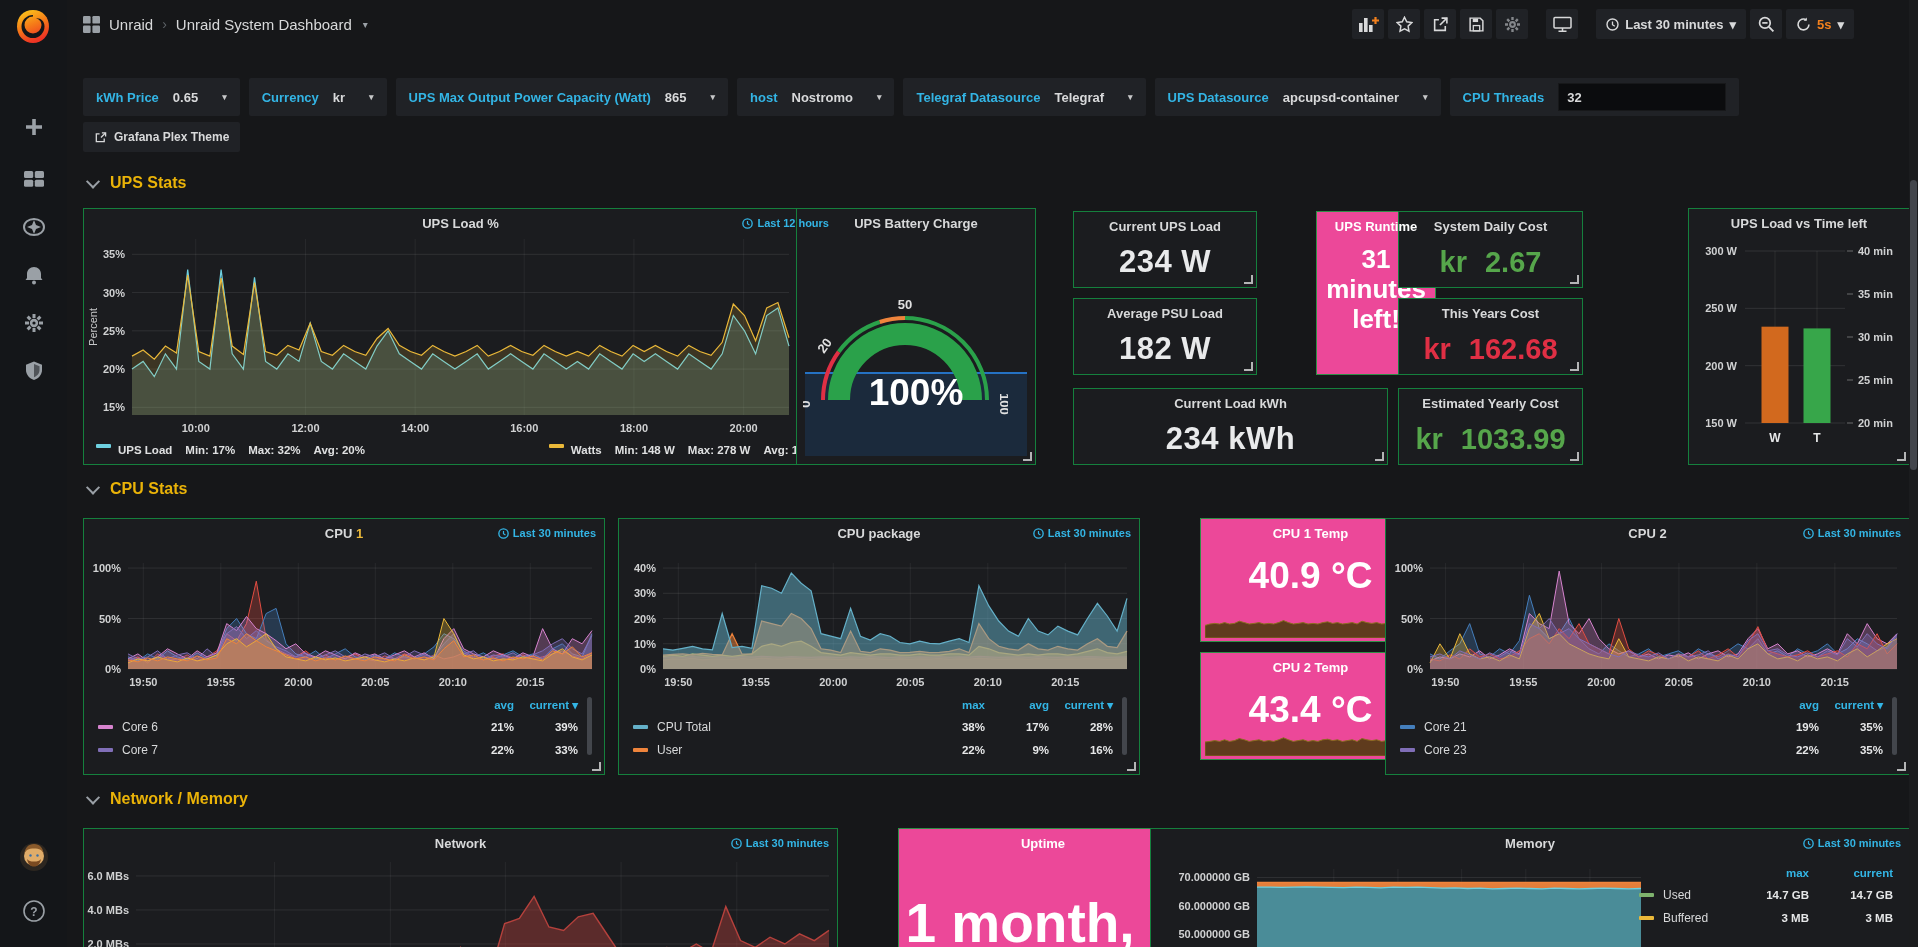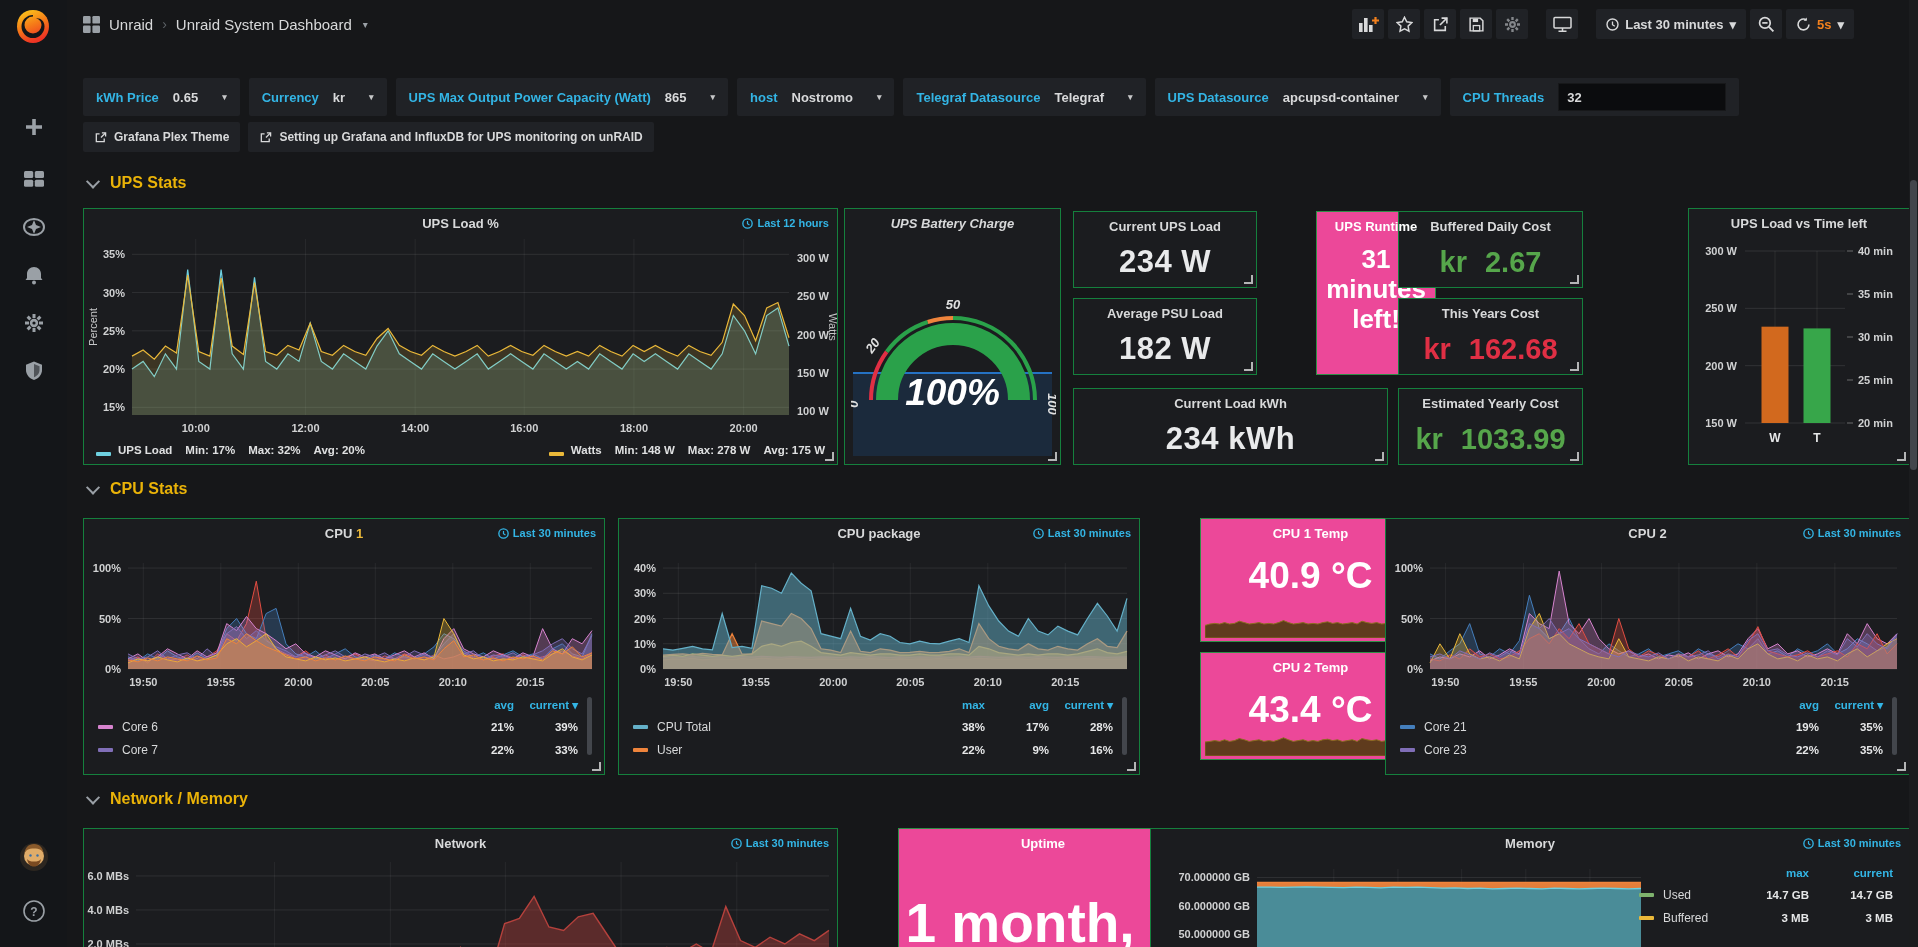--- a/index.html
+++ b/index.html
@@ -51,21 +51,21 @@
   .cost-red{color:#e02f44;}
   .runtime-value{position:absolute;top:32px;left:6px;right:6px;text-align:center;font-size:26px;line-height:30px;font-weight:700;color:#fff;}
   .temp-value{position:absolute;top:36px;left:0;right:0;text-align:center;font-size:37px;font-weight:700;color:#fff;}
   .uptime-value{position:absolute;top:62px;left:0;right:0;text-align:center;font-size:55px;font-weight:700;color:#fff;}
   .spark-wrap{position:absolute;left:4px;right:4px;bottom:3px;height:28px;}
   
   .gauge-navy{position:absolute;left:8px;right:8px;top:163px;bottom:8px;background:#1b2a3c;border-top:2px solid #2572c4;}
   .gauge-value{position:absolute;top:163px;left:0;right:0;text-align:center;font-size:37px;font-weight:700;color:#fff;z-index:2;}
   
   .lg-inline{position:absolute;left:12px;right:12px;bottom:8px;display:flex;justify-content:space-between;font-size:11.5px;font-weight:700;color:#dfe0e1;}
-  .lg-item{display:flex;align-items:flex-end;gap:7px;cursor:pointer;}
+  .lg-item{display:flex;align-items:flex-start;gap:7px;cursor:pointer;}
   .lg-item i,.lt-name i{display:inline-block;width:15px;height:4px;border-radius:1px;}
   .lg-item .st{margin-left:6px;}
   .lt-bottom{position:absolute;left:14px;right:26px;top:176px;}
   .lt-right{position:absolute;right:16px;top:34px;width:254px;}
   .lt-head{display:flex;height:20px;align-items:center;}
   .lt-row{display:flex;height:23px;align-items:center;}
   .lt-name{flex:1;display:flex;align-items:center;gap:9px;font-size:12px;color:#d8d9da;cursor:pointer;}
   .lt-col{width:64px;text-align:right;font-size:11.5px;font-weight:700;color:#e6e7e8;}
   .lt-right .lt-col{width:84px;}
   .lt-head .lt-col{color:#33B5E5;cursor:pointer;}
@@ -280,28 +280,20 @@
 </div>
 
 <div class="links-row">
   <div class="link-chip">
     <svg width="13" height="13" viewBox="0 0 14 14">
         <path d="M6 3H2.5v8.5H11V8" fill="none" stroke="#d8d9da" stroke-width="1.4"></path>
         <path d="M8.5 2h4v4" fill="none" stroke="#d8d9da" stroke-width="1.4"></path>
         <path d="M12.3 2.2L7.5 7" stroke="#d8d9da" stroke-width="1.4"></path>
       </svg>
     <span>Grafana Plex Theme</span>
-  </div>
-  <div class="link-chip">
-    <svg width="13" height="13" viewBox="0 0 14 14">
-        <path d="M6 3H2.5v8.5H11V8" fill="none" stroke="#d8d9da" stroke-width="1.4"></path>
-        <path d="M8.5 2h4v4" fill="none" stroke="#d8d9da" stroke-width="1.4"></path>
-        <path d="M12.3 2.2L7.5 7" stroke="#d8d9da" stroke-width="1.4"></path>
-      </svg>
-    <span>Setting up Grafana and InfluxDB for UPS monitoring on unRAID</span>
   </div>
 </div>
 
 <div class="sec-head" style="left:88px;top:174px;">
   <span class="chev"></span>
   <span class="sec-title">UPS Stats</span>
 </div>
 <div class="sec-head" style="left:88px;top:480px;">
   <span class="chev"></span>
   <span class="sec-title">CPU Stats</span>
@@ -369,21 +361,21 @@
         <i style="background: rgb(234, 184, 57);"></i>
         <span>Watts</span>
         <span class="st">Min: 148 W</span>
         <span class="st">Max: 278 W</span>
         <span class="st">Avg: 175 W</span>
       </span>
     </div>
   <span class="rs-corner"></span>
 </div>
 
-<div class="panel" style="left:844px;top:208px;width:217px;height:257px;font-style:italic;">
+<div class="panel" style="left:796px;top:208px;width:240px;height:257px;">
   <span class="p-title">UPS Battery Charge</span>
   <div class="gauge-navy"></div>
   <div class="p-body" id="g-gauge" style="top:26px;left:6px;">
       <svg width="205" height="210">
         <path d="M36.0 165.0 A66 66 0 0 1 168.0 165.0" fill="none" stroke="#2aa14a" stroke-width="22"></path>
         <path d="M20.0 165.0 A82 82 0 0 1 35.7 116.8" fill="none" stroke="#e02f44" stroke-width="4"></path>
         <path d="M35.7 116.8 A82 82 0 0 1 76.7 87.0" fill="none" stroke="#2aa14a" stroke-width="4"></path>
         <path d="M76.7 87.0 A82 82 0 0 1 102.0 83.0" fill="none" stroke="#EF843C" stroke-width="4"></path>
         <path d="M102.0 83.0 A82 82 0 0 1 184.0 165.0" fill="none" stroke="#2aa14a" stroke-width="4"></path>
         <text x="7" y="169" text-anchor="middle" font-size="13" fill="#e0e0e0" font-weight="700" font-family="Liberation Sans, sans-serif" transform="rotate(-90 7 169)">0</text>
@@ -410,21 +402,21 @@
   <span class="p-title">Current Load kWh</span>
   <div class="stat-value">234 kWh</div>
   <span class="rs-corner"></span>
 </div>
 <div class="panel green" style="left:1268px;top:211px;width:120px;height:164px;">
   <span class="p-title">UPS Runtime</span>
   <div class="runtime-value">31 minutes left!</div>
   <span class="rs-corner"></span>
 </div>
 <div class="panel" style="left:1398px;top:211px;width:185px;height:77px;">
-  <span class="p-title">Buffered Daily Cost</span>
+  <span class="p-title">System Daily Cost</span>
   <div class="cost-value cost-green">
     <span>kr</span>
       <span>2.67</span>
   </div>
   <span class="rs-corner"></span>
 </div>
 <div class="panel" style="left:1398px;top:298px;width:185px;height:77px;">
   <span class="p-title">This Years Cost</span>
   <div class="cost-value cost-red">
     <span>kr</span>

